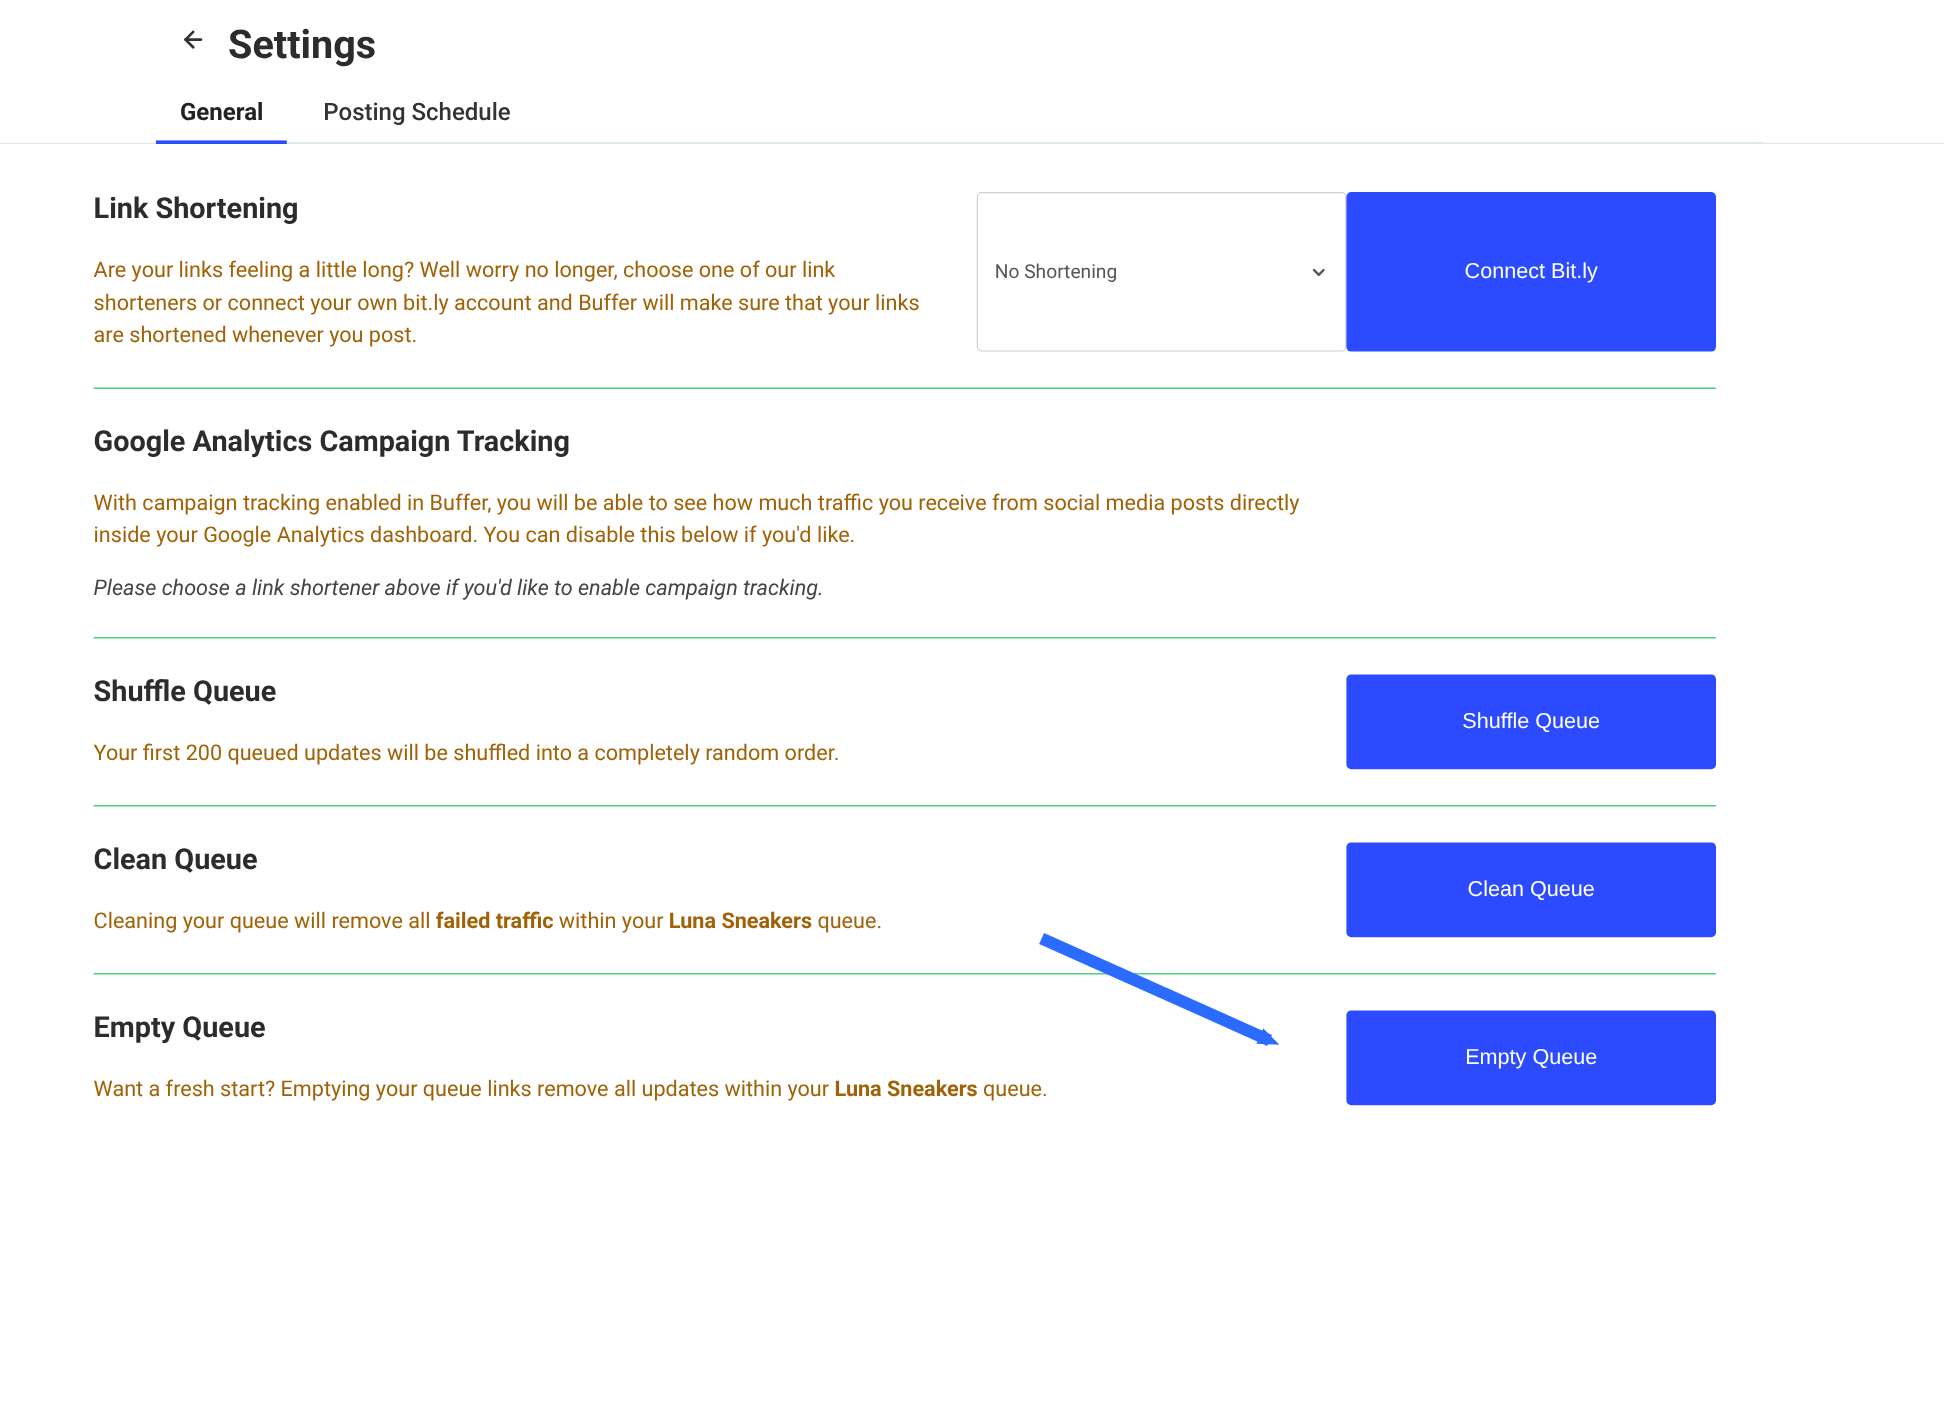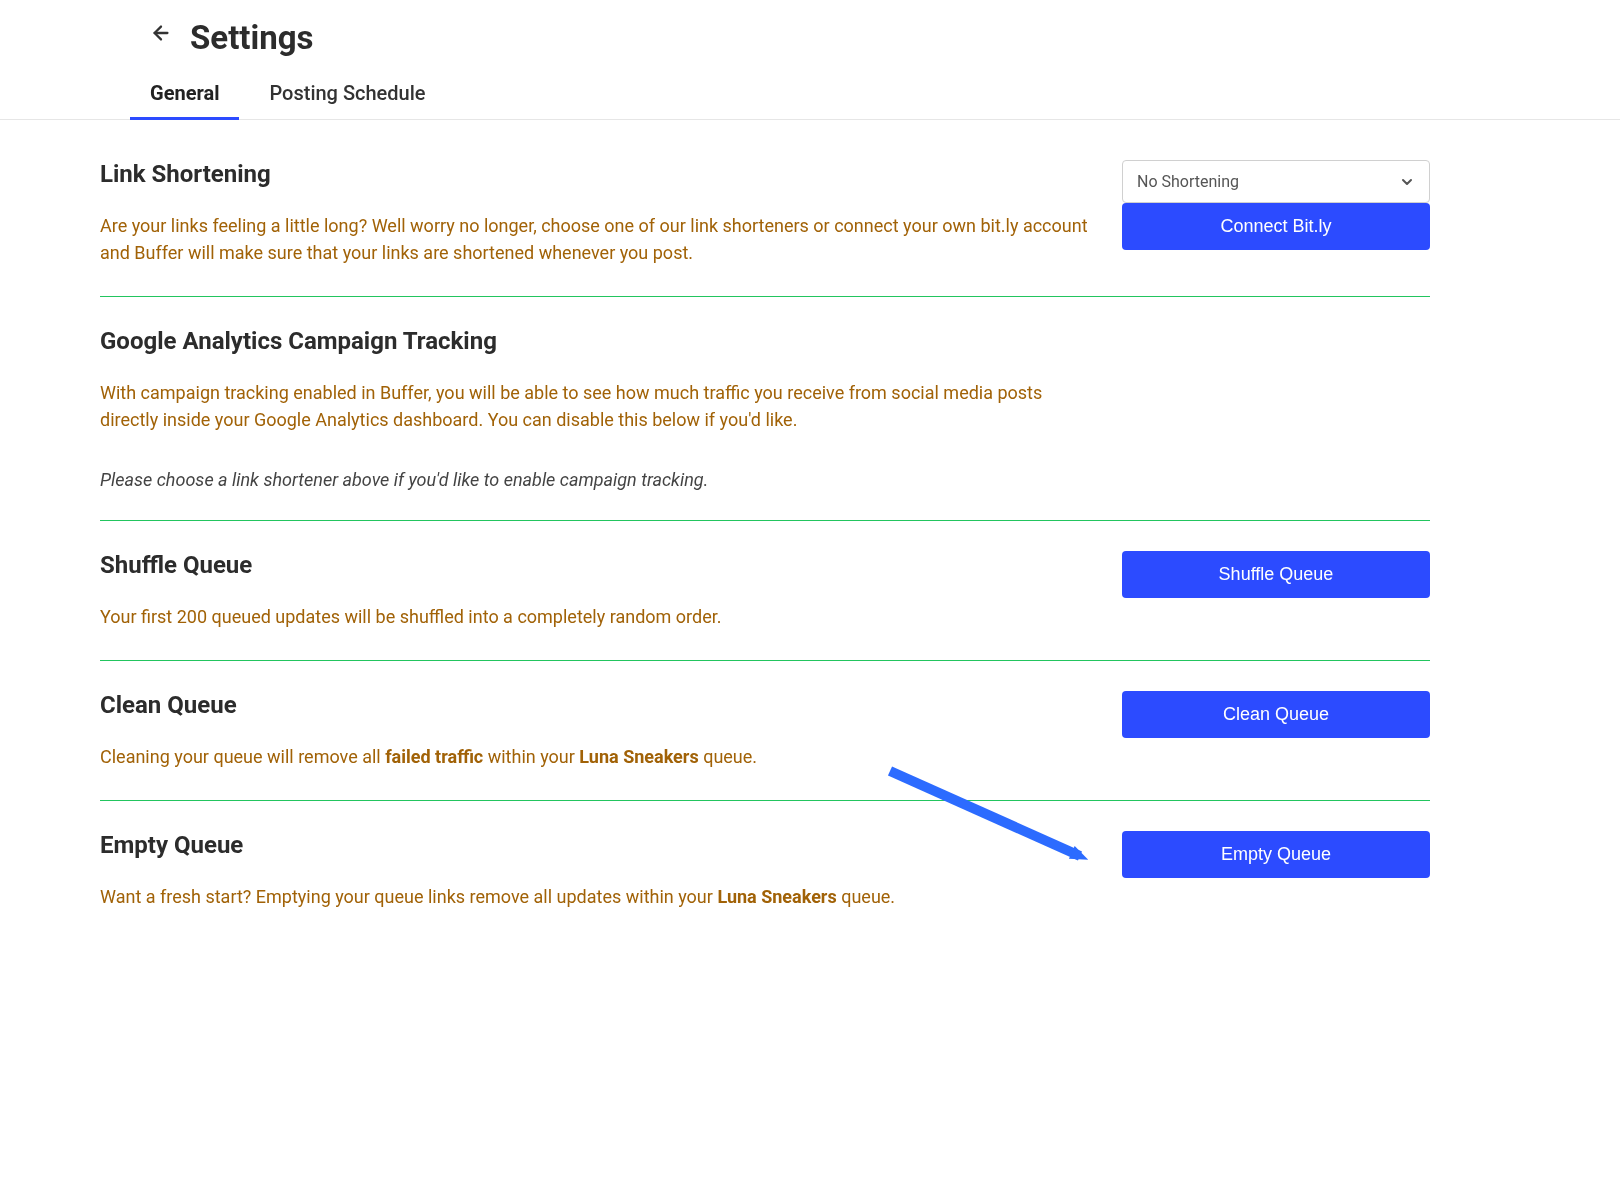--- a/index.html
+++ b/index.html
@@ -66,21 +66,21 @@
     .tab.active::after {
       content: "";
       position: absolute;
       left: -20px;
       right: -20px;
       bottom: -1px;
       height: 3px;
       background: #2c4bff;
     }
     .content {
-      padding: 40px 190px 0 100px;
+      padding: 40px 190px 0 78px;
     }
     .section {
       display: flex;
       justify-content: space-between;
       gap: 30px;
       padding: 30px 0;
     }
     .section + .section {
       border-top: 1px solid #22c55e;
     }
@@ -102,26 +102,27 @@
       color: #a16207;
       line-height: 1.5;
     }
     .section-desc strong {
       font-weight: 700;
     }
     .section-note {
       font-size: 18px;
       font-style: italic;
       color: #444;
-      margin-top: 36px;
+      margin-top: 20px;
     }
     .section-actions {
       display: flex;
-      flex-direction: column;
+      flex-direction: row;
       min-width: 308px;
+      justify-content: space-between;
     }
     .select-box {
       display: flex;
       align-items: center;
       justify-content: space-between;
       border: 1px solid #d0d0d0;
       border-radius: 4px;
       padding: 11px 14px;
       background: #fff;
       cursor: pointer;

